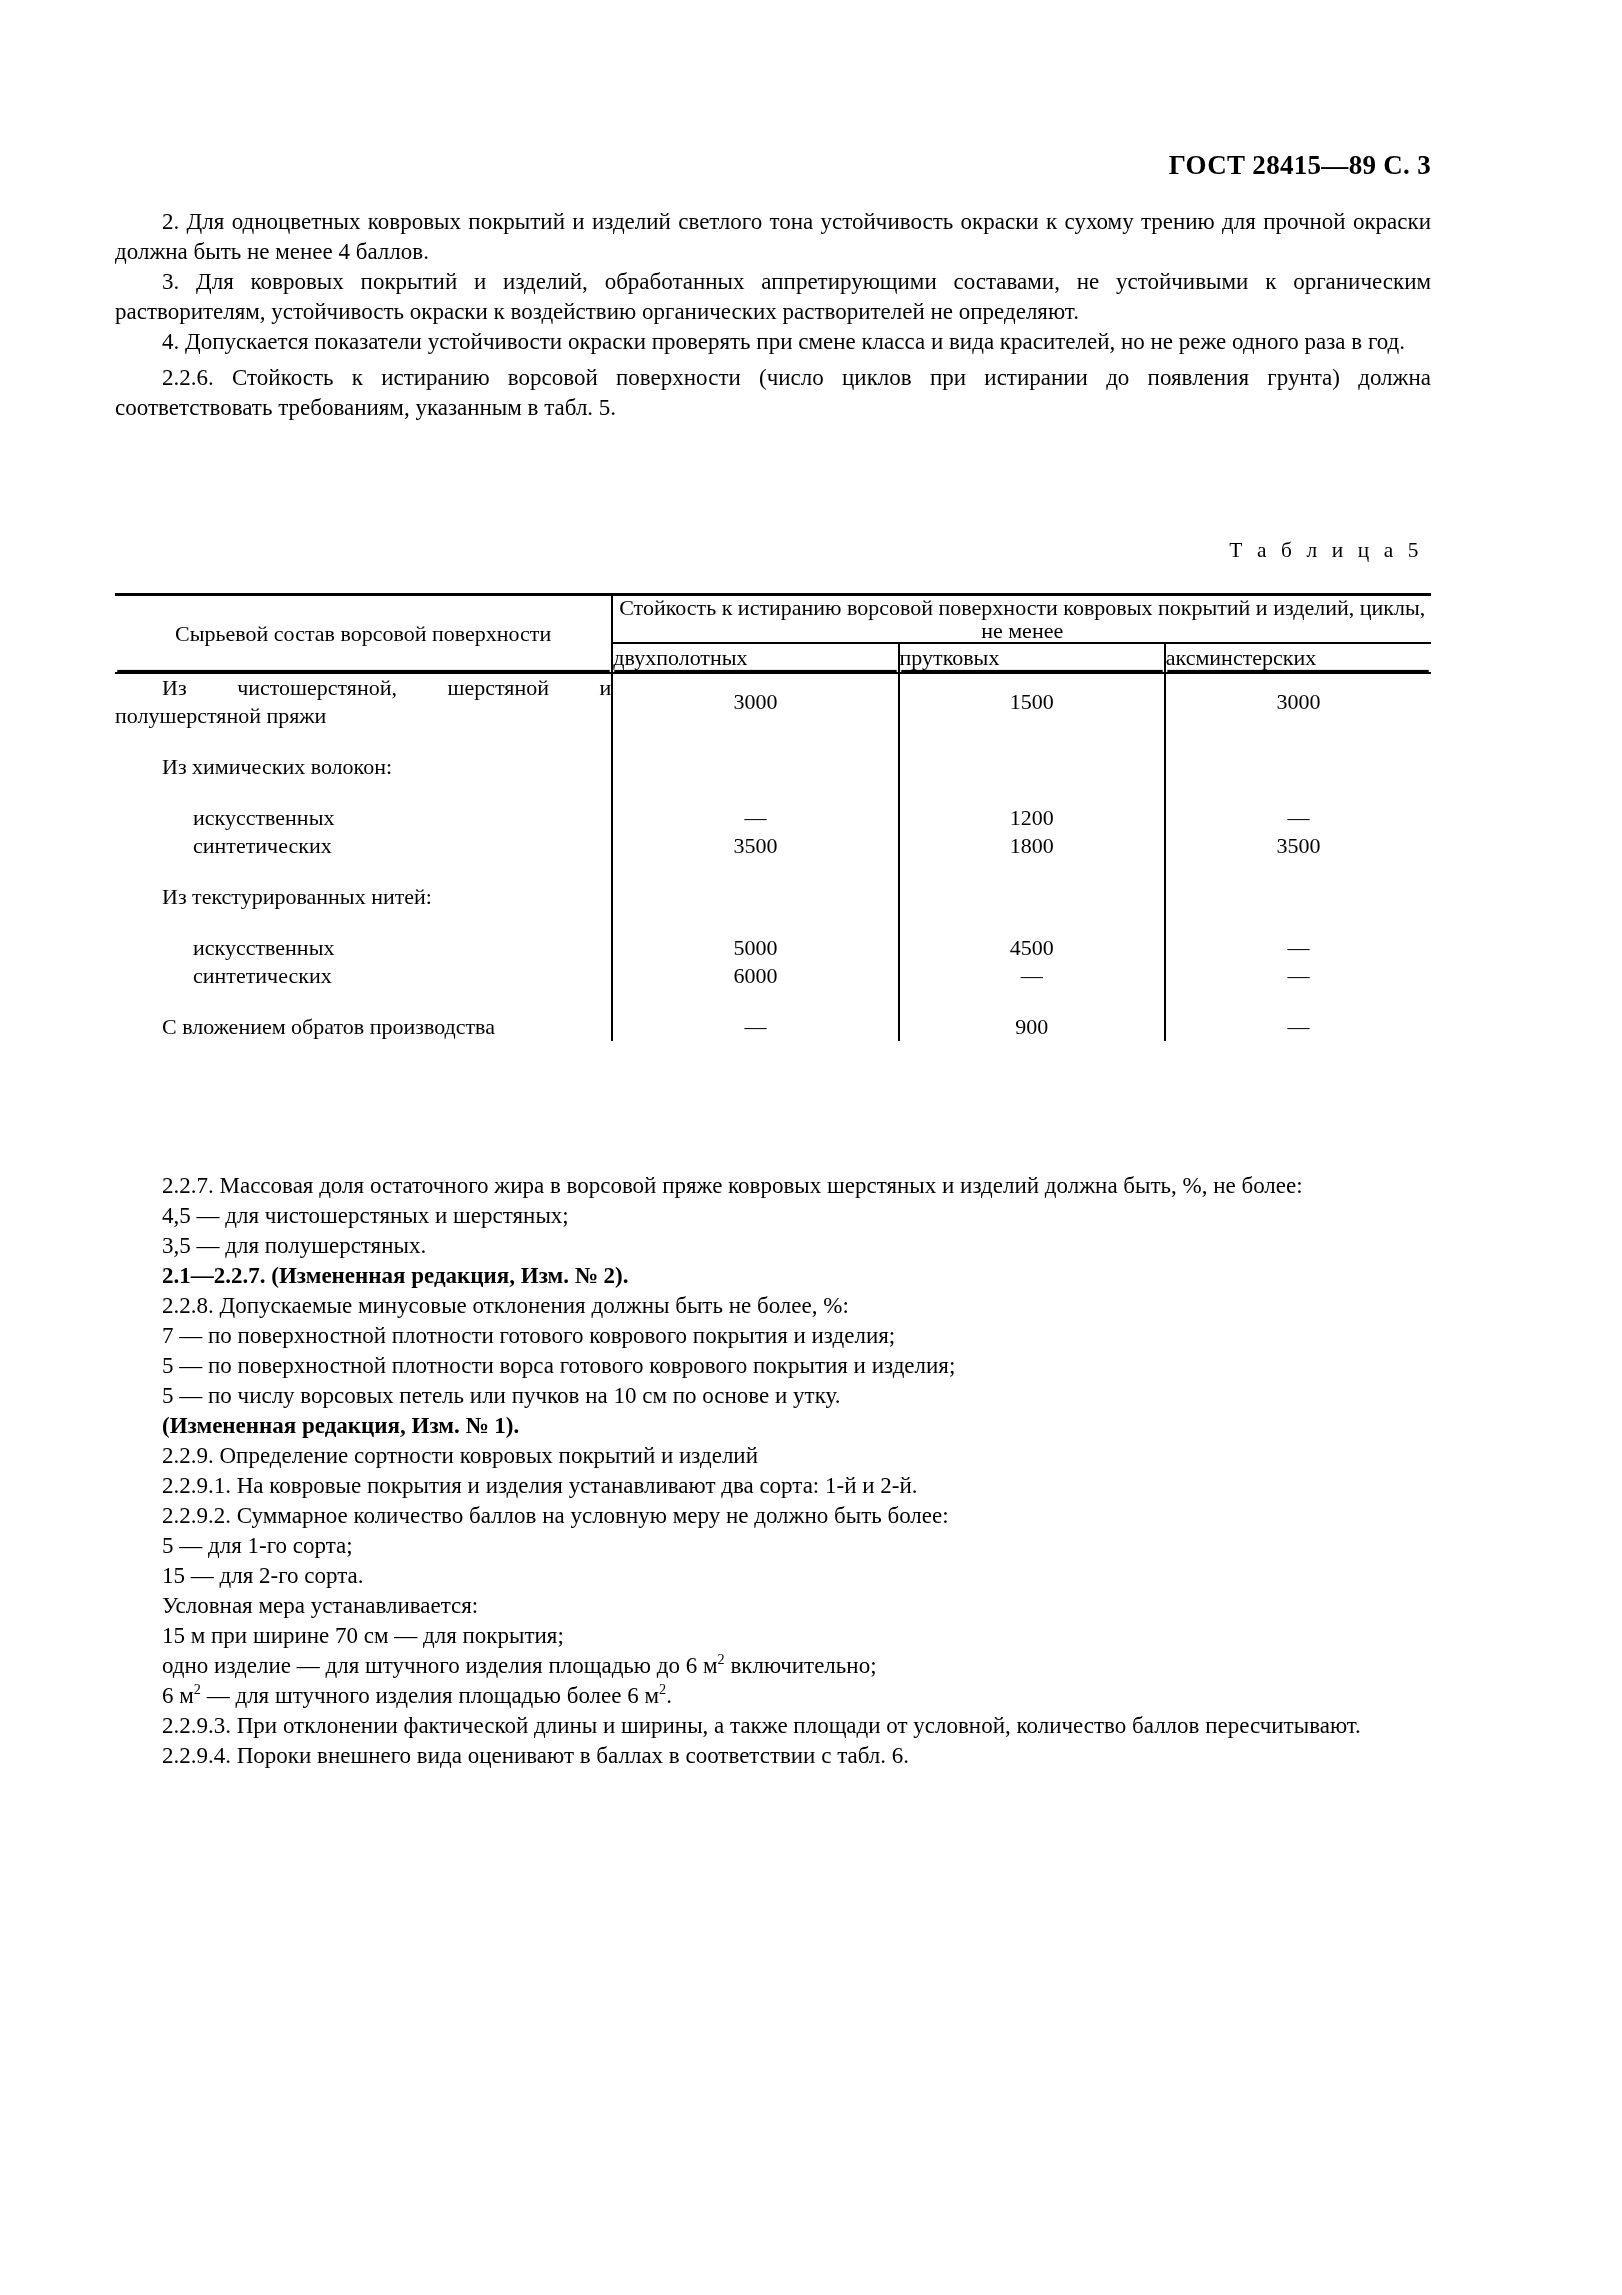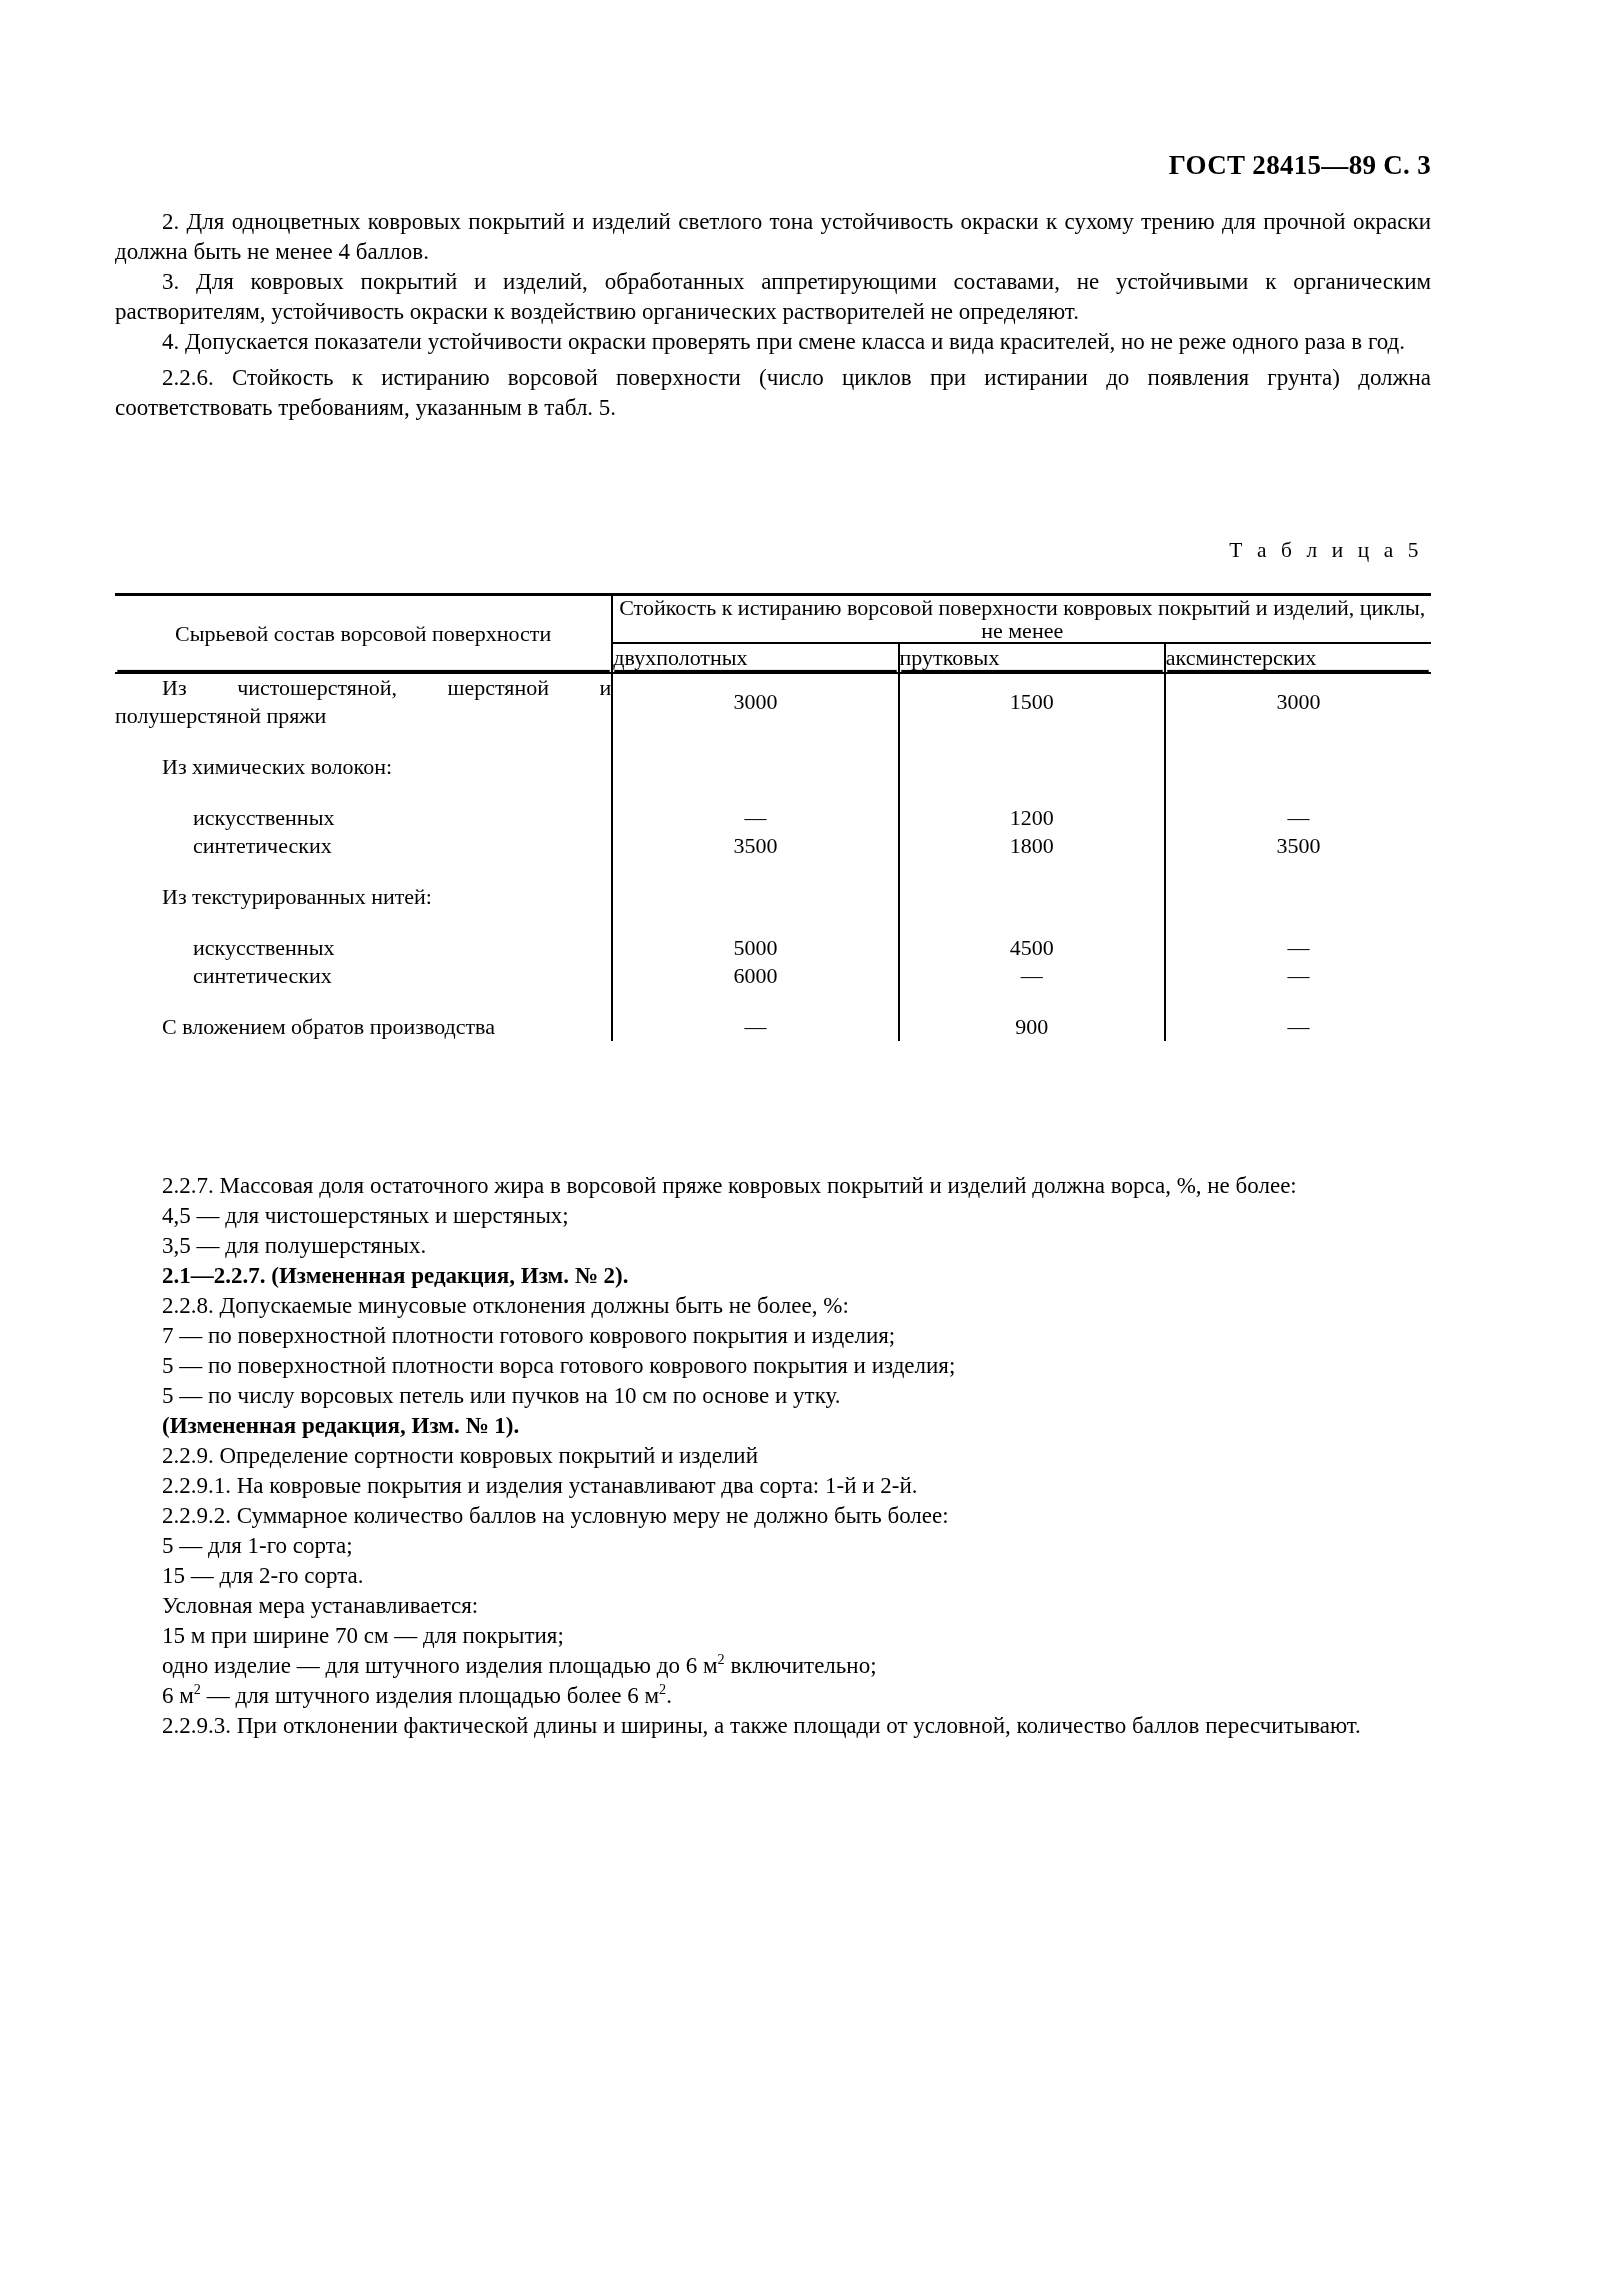--- a/index.html
+++ b/index.html
@@ -267,35 +267,36 @@
             </td>
           <td class="num vline">—</td>
           <td class="num vline">900</td>
           <td class="num">—</td>
         </tr>
       </tbody>
     </table>
   </div>
 
   <div class="col" id="block-tail">
-    <p class="t">2.2.7. Массовая доля остаточного жира в ворсовой пряже ковровых покрытий и изделий должна ворса, %, не более:</p>
+    <p class="t">2.2.7. Массовая доля остаточного жира в ворсовой пряже ковровых шерстяных и изделий должна быть, %, не более:</p>
     <p class="t hang">4,5 — для чистошерстяных и шерстяных;</p>
     <p class="t hang">3,5 — для полушерстяных.</p>
     <p class="t hang b">2.1—2.2.7. (Измененная редакция, Изм. № 2).</p>
     <p class="t hang">2.2.8. Допускаемые минусовые отклонения должны быть не более, %:</p>
     <p class="t hang">7 — по поверхностной плотности готового коврового покрытия и изделия;</p>
     <p class="t hang">5 — по поверхностной плотности ворса готового коврового покрытия и изделия;</p>
     <p class="t hang">5 — по числу ворсовых петель или пучков на 10 см по основе и утку.</p>
     <p class="t hang b">(Измененная редакция, Изм. № 1).</p>
     <p class="t hang">2.2.9. Определение сортности ковровых покрытий и изделий</p>
     <p class="t hang">2.2.9.1. На ковровые покрытия и изделия устанавливают два сорта: 1-й и 2-й.</p>
     <p class="t hang">2.2.9.2. Суммарное количество баллов на условную меру не должно быть более:</p>
     <p class="t hang">5 — для 1-го сорта;</p>
     <p class="t hang">15 — для 2-го сорта.</p>
     <p class="t hang">Условная мера устанавливается:</p>
     <p class="t hang">15 м при ширине 70 см — для покрытия;</p>
     <p class="t hang"><span>одно изделие — для штучного изделия площадью до 6 м</span><sup>2</sup><span> включительно;</span></p>
     <p class="t hang"><span>6 м</span><sup>2</sup><span> — для штучного изделия площадью более 6 м</span><sup>2</sup><span>.</span></p>
     <p class="t">2.2.9.3. При отклонении фактической длины и ширины, а также площади от условной, количество баллов пересчитывают.</p>
+    <p class="t hang">2.2.9.4. Пороки внешнего вида оценивают в баллах в соответствии с табл. 6.</p>
   </div>
 
 </div>
 
 
 </body></html>

